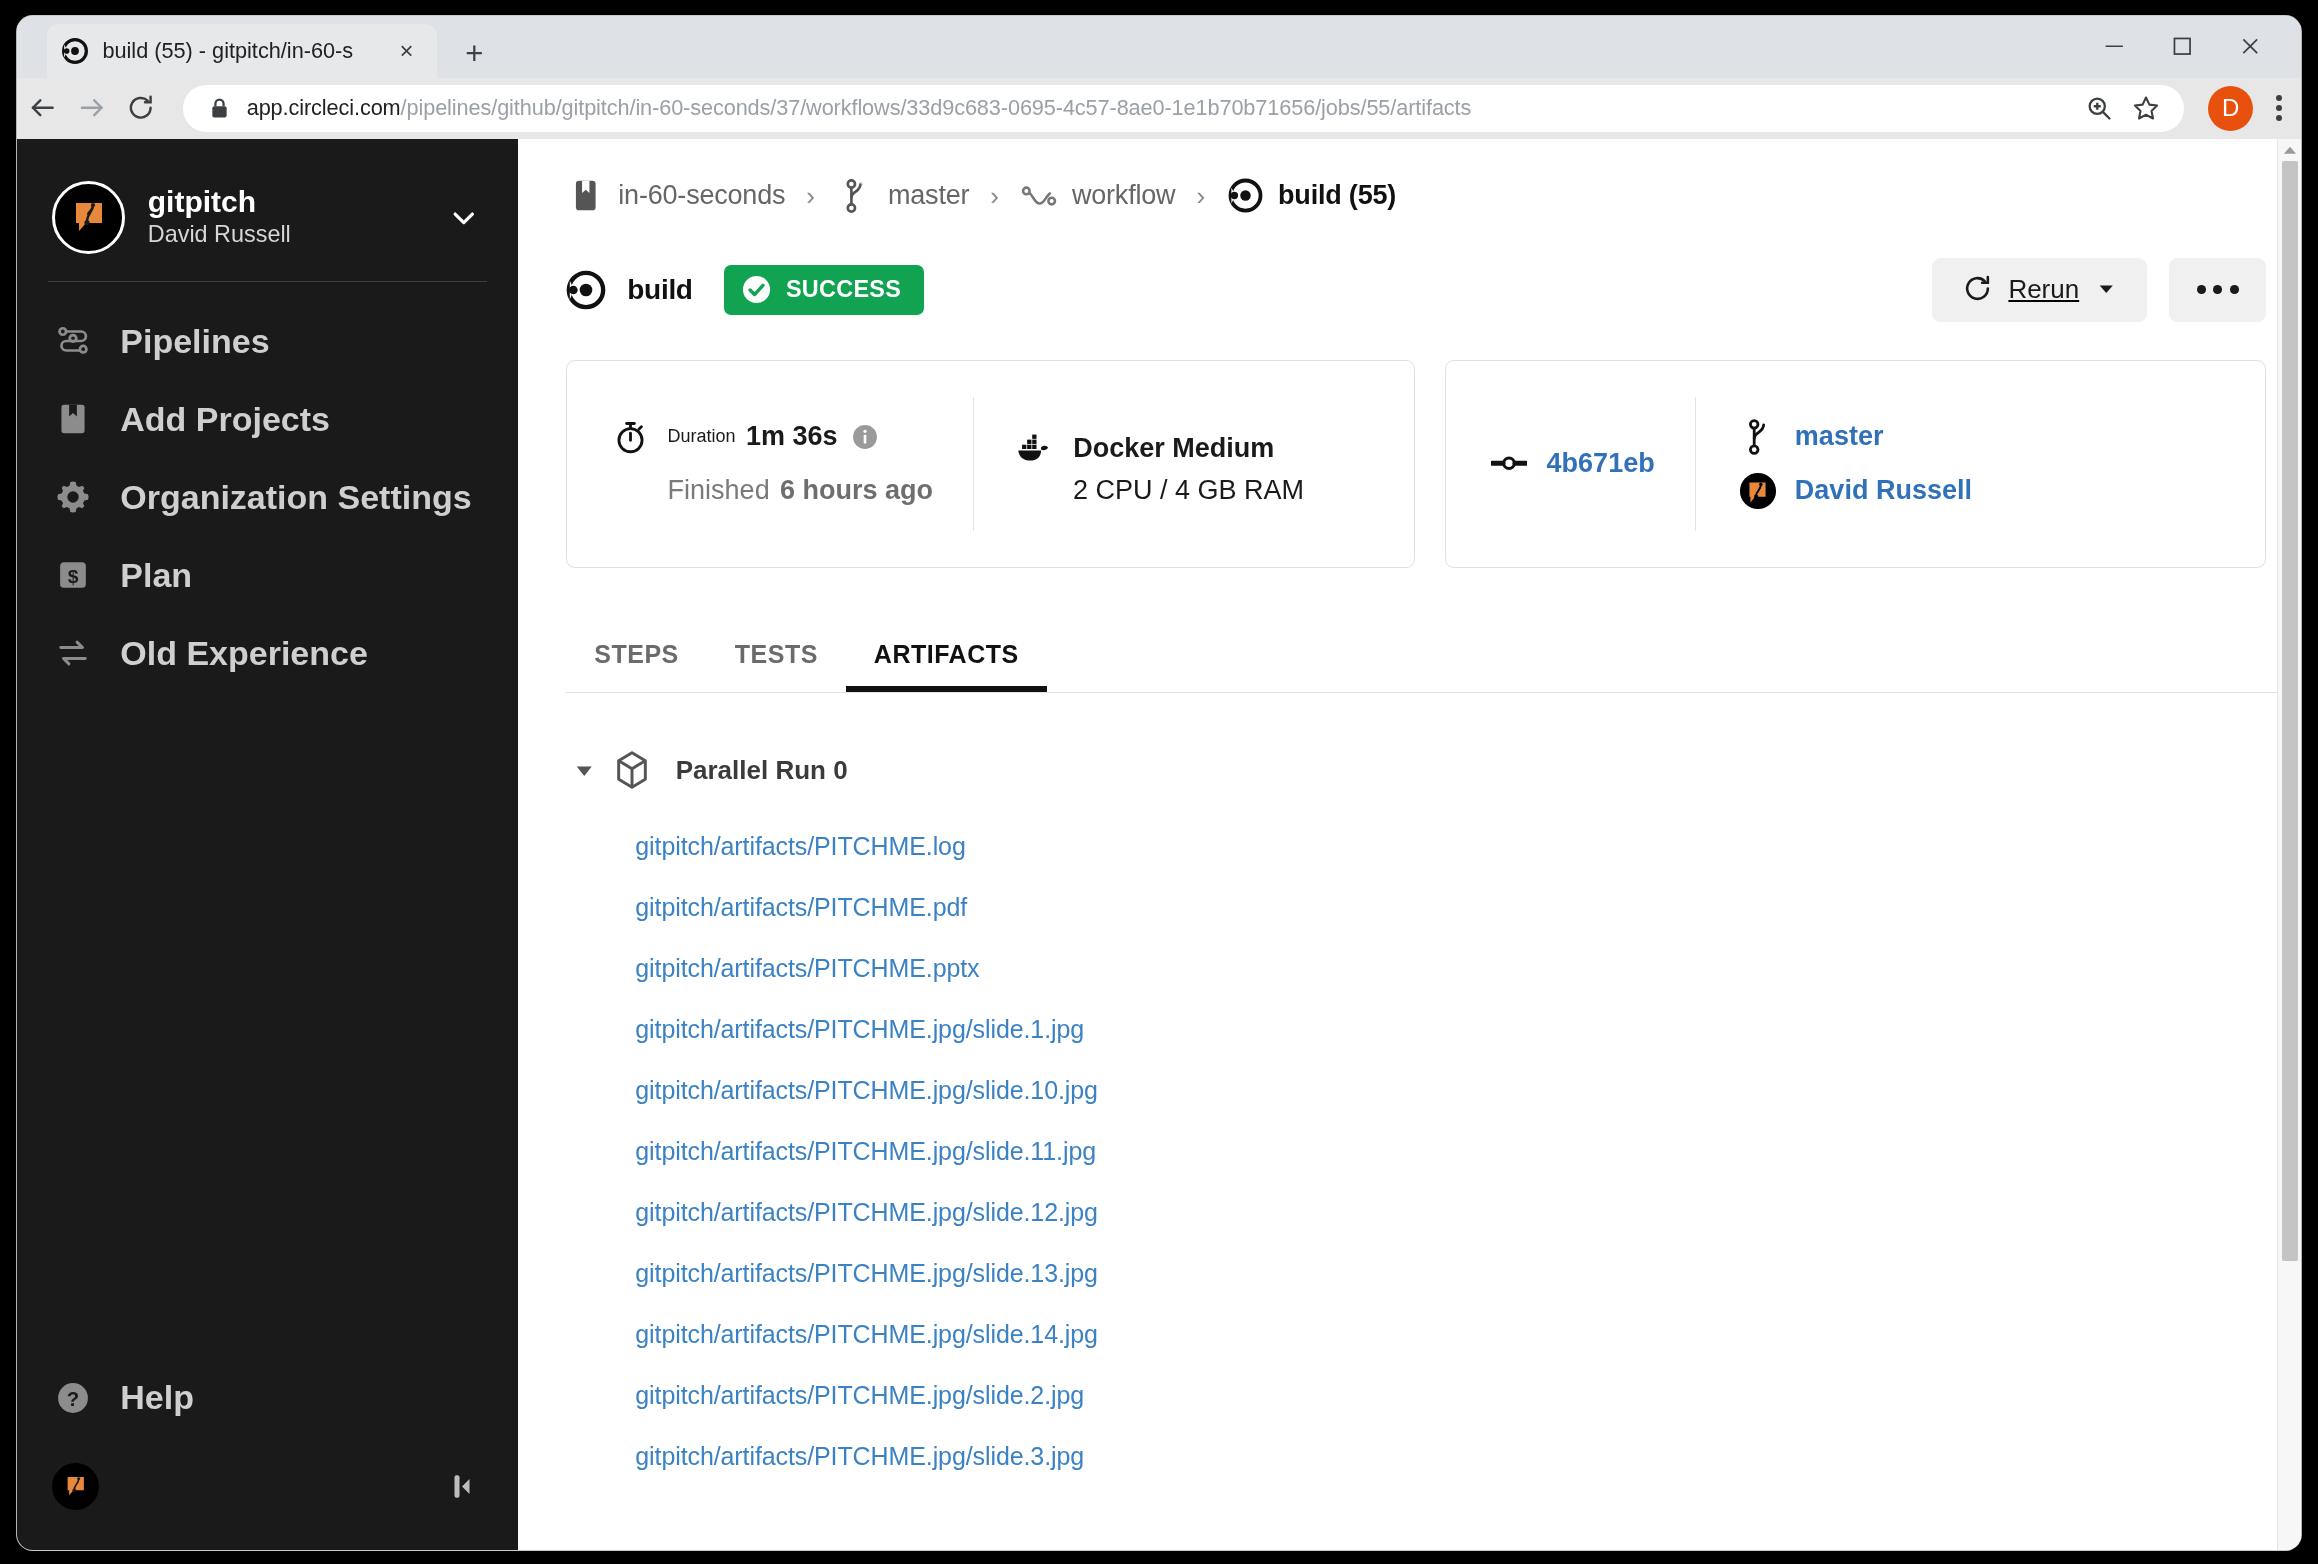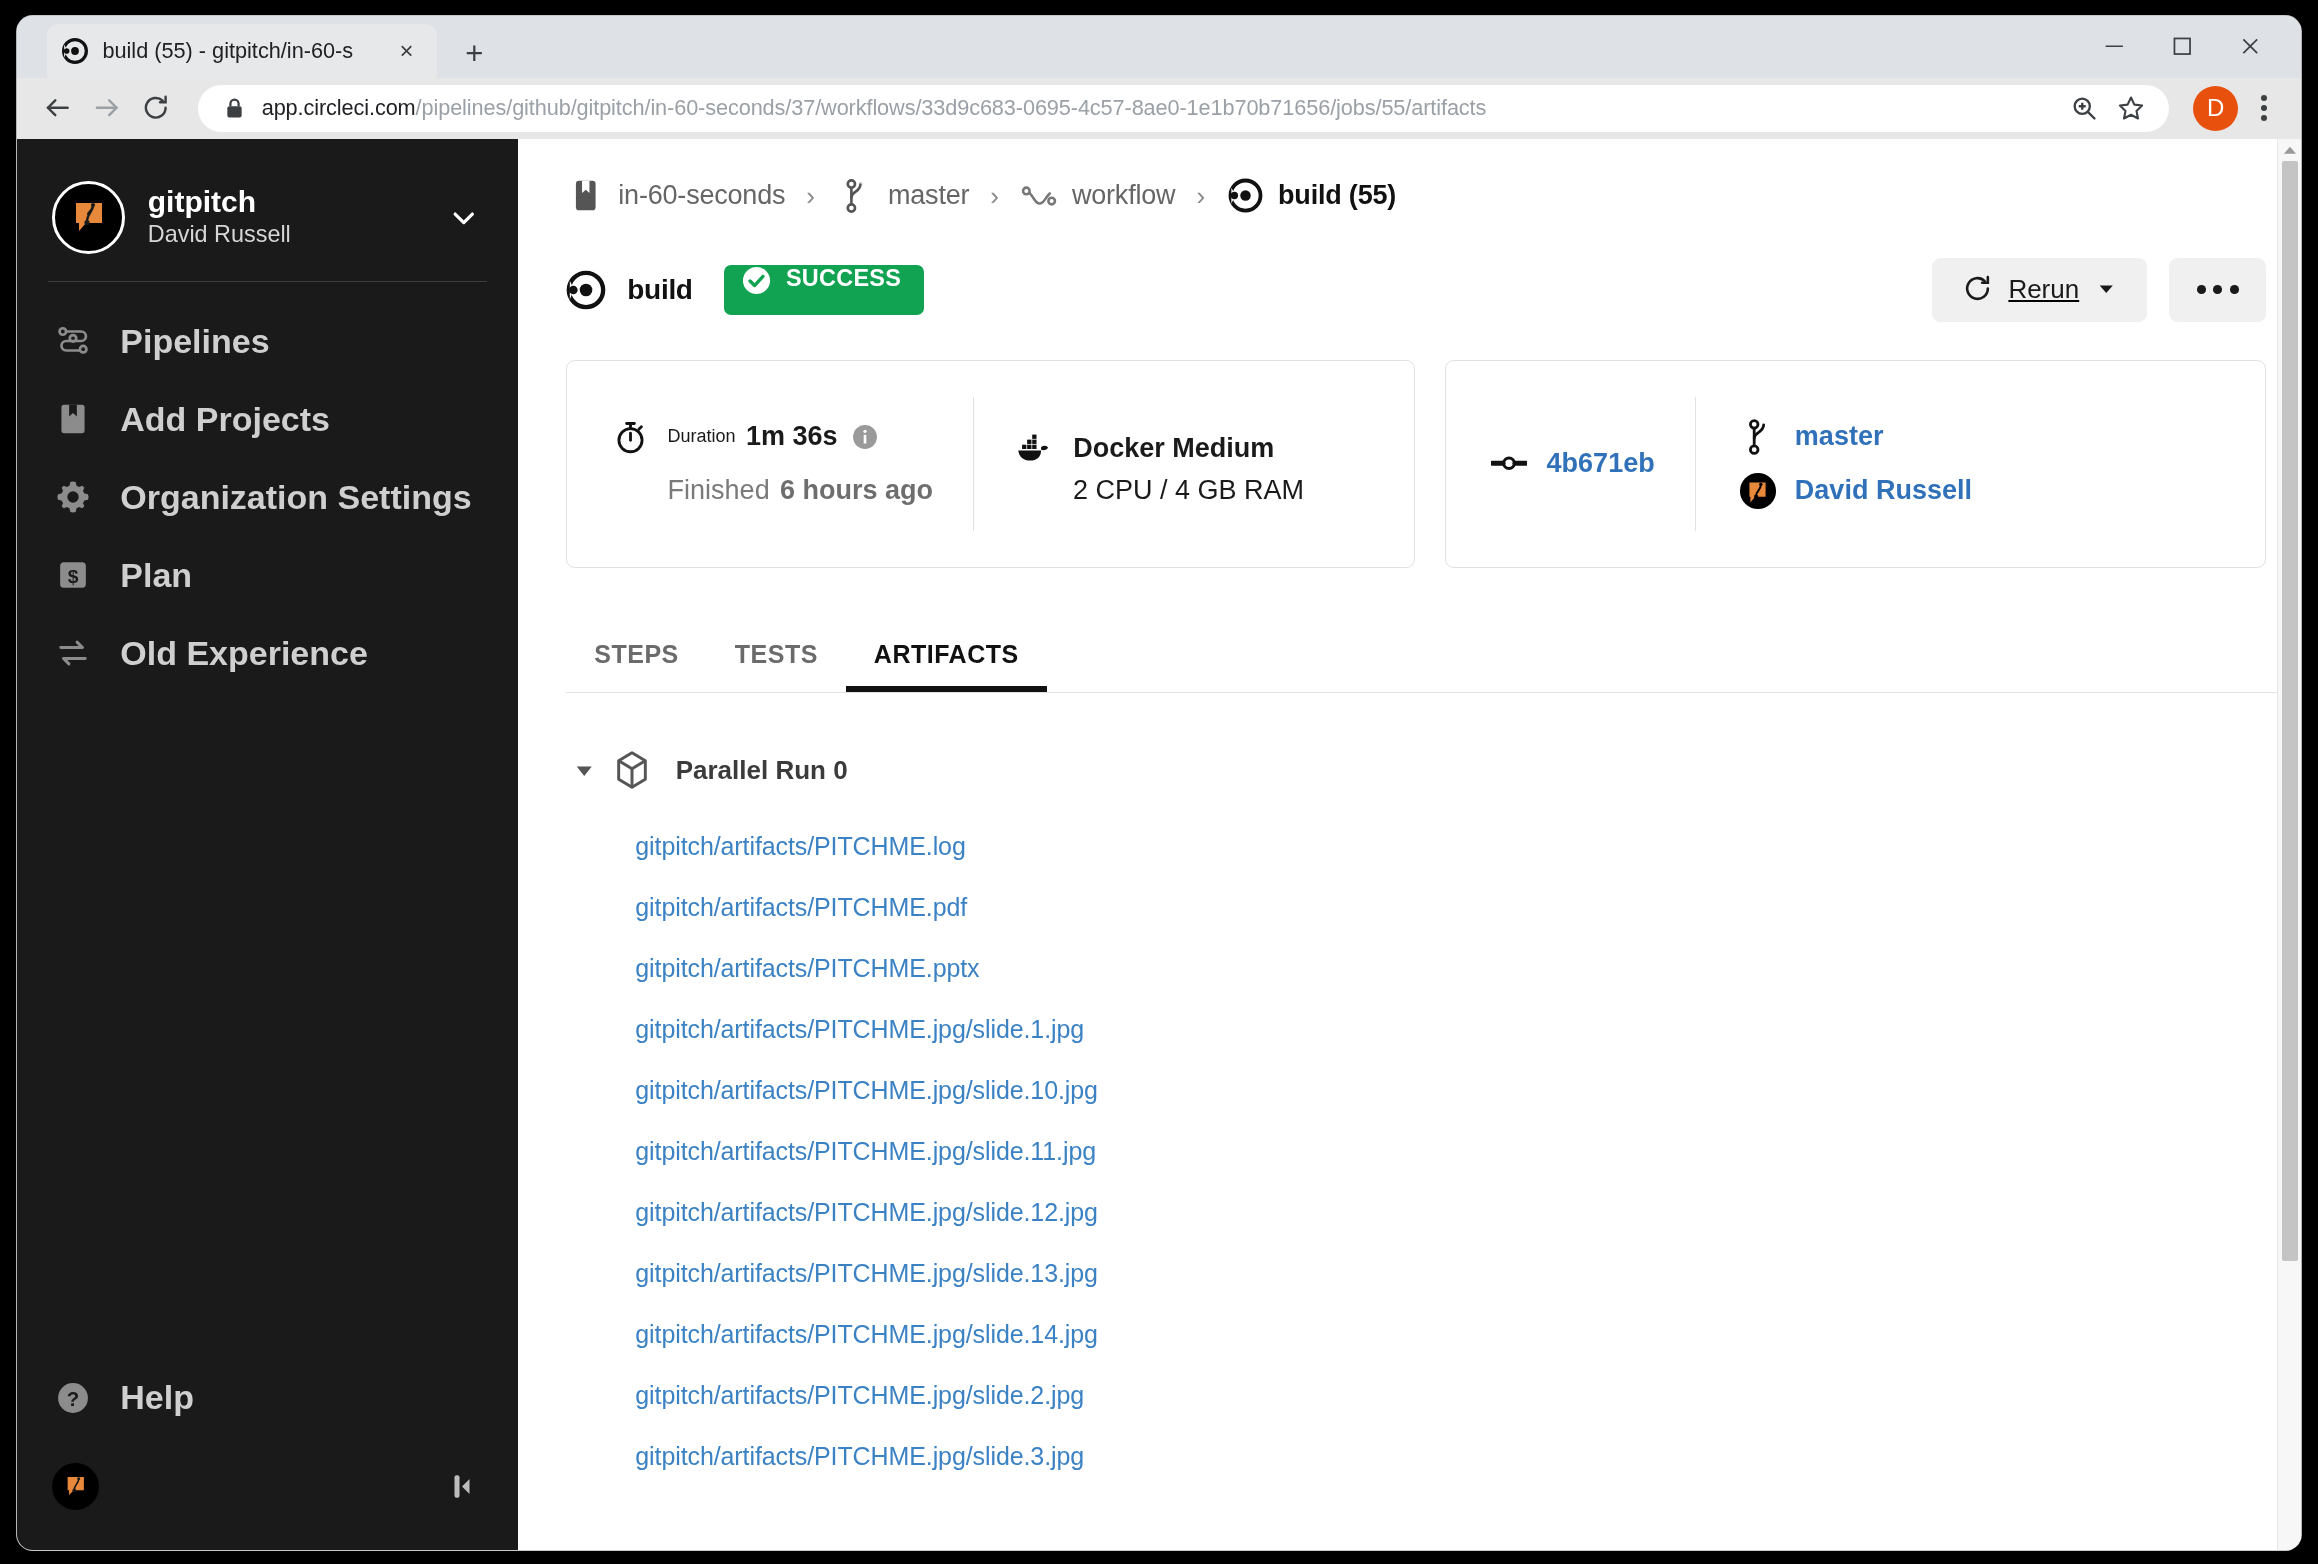--- a/index.html
+++ b/index.html
@@ -58,21 +58,21 @@
     height: 62px; display: flex; align-items: center;
   }
   .wc { width: 68px; height: 62px; display: flex; align-items: center; justify-content: center; }
 
   
   .toolbar {
     position: relative;
     height: 61px;
     background: #e7e7e7;
     display: flex; align-items: center;
-    padding: 0 16px;
+    padding: 0 1px;
   }
   .navbtn {
     width: 49px; height: 49px; flex: 0 0 49px;
     display: flex; align-items: center; justify-content: center;
     color: #3c4043;
   }
   .omnibox {
     flex: 1;
     height: 47px;
     background: #fff;
@@ -193,21 +193,21 @@
   .crumb-sep { font-size: 26px; color: #8a8a8a; margin: 0 21px; line-height: 1; }
 
   .job-header {
     display: flex; align-items: center;
     margin-top: 36px;
     padding-right: 35px;
   }
   .job-logo { width: 42px; flex: 0 0 42px; display: flex; align-items: center; margin-right: 19px; }
   .job-name { font-size: 28px; font-weight: bold; color: #111; letter-spacing: -0.3px; }
   .status-badge {
-    display: flex; 
+    display: flex; align-items: center;
     background: #11a352;
     border-radius: 7px;
     height: 50px;
     padding: 0 22.5px 0 17.3px;
     margin-left: 31px;
   }
   .status-badge .chk { width: 31px; height: 31px; flex: 0 0 31px; margin-right: 14px; }
   .status-badge span { color: #fff; font-size: 23.4px; font-weight: bold; letter-spacing: 0.3px; }
   .header-actions { margin-left: auto; display: flex; align-items: center; gap: 22.5px; }
   .btn-rerun {

